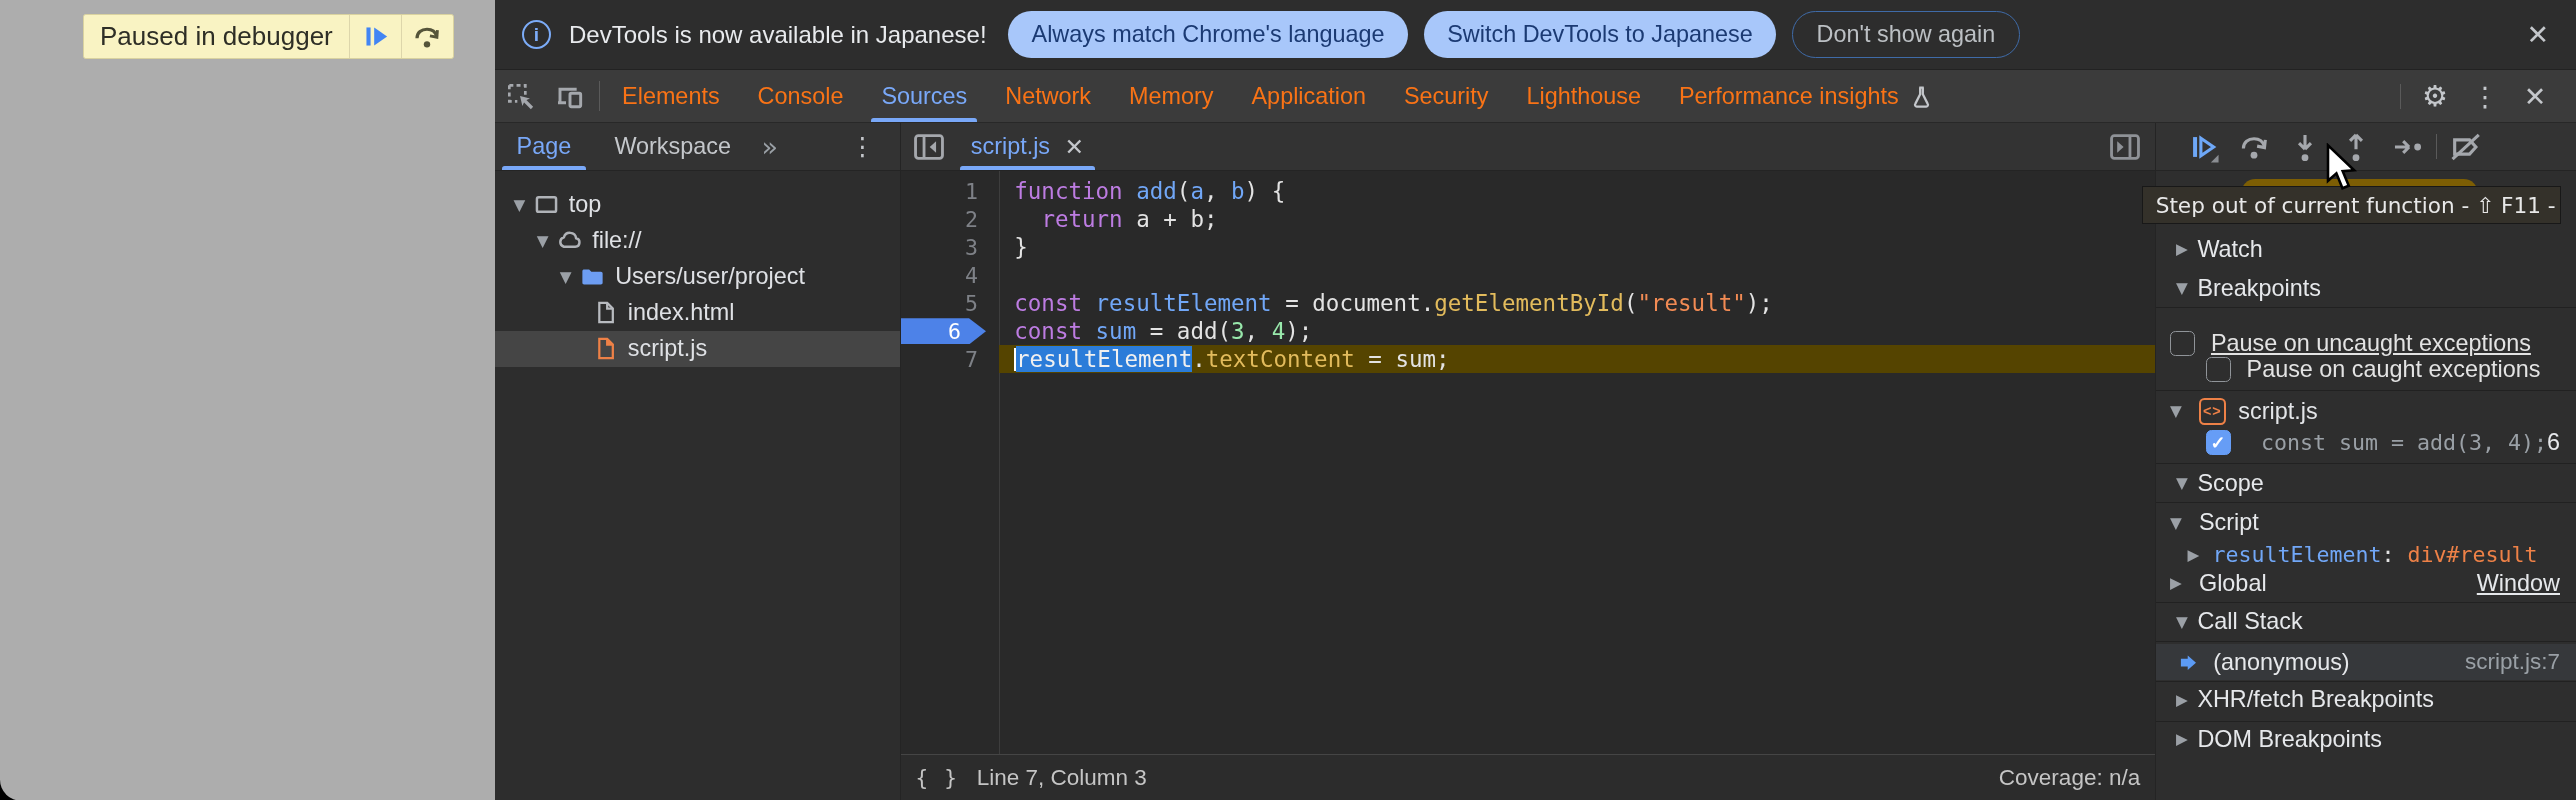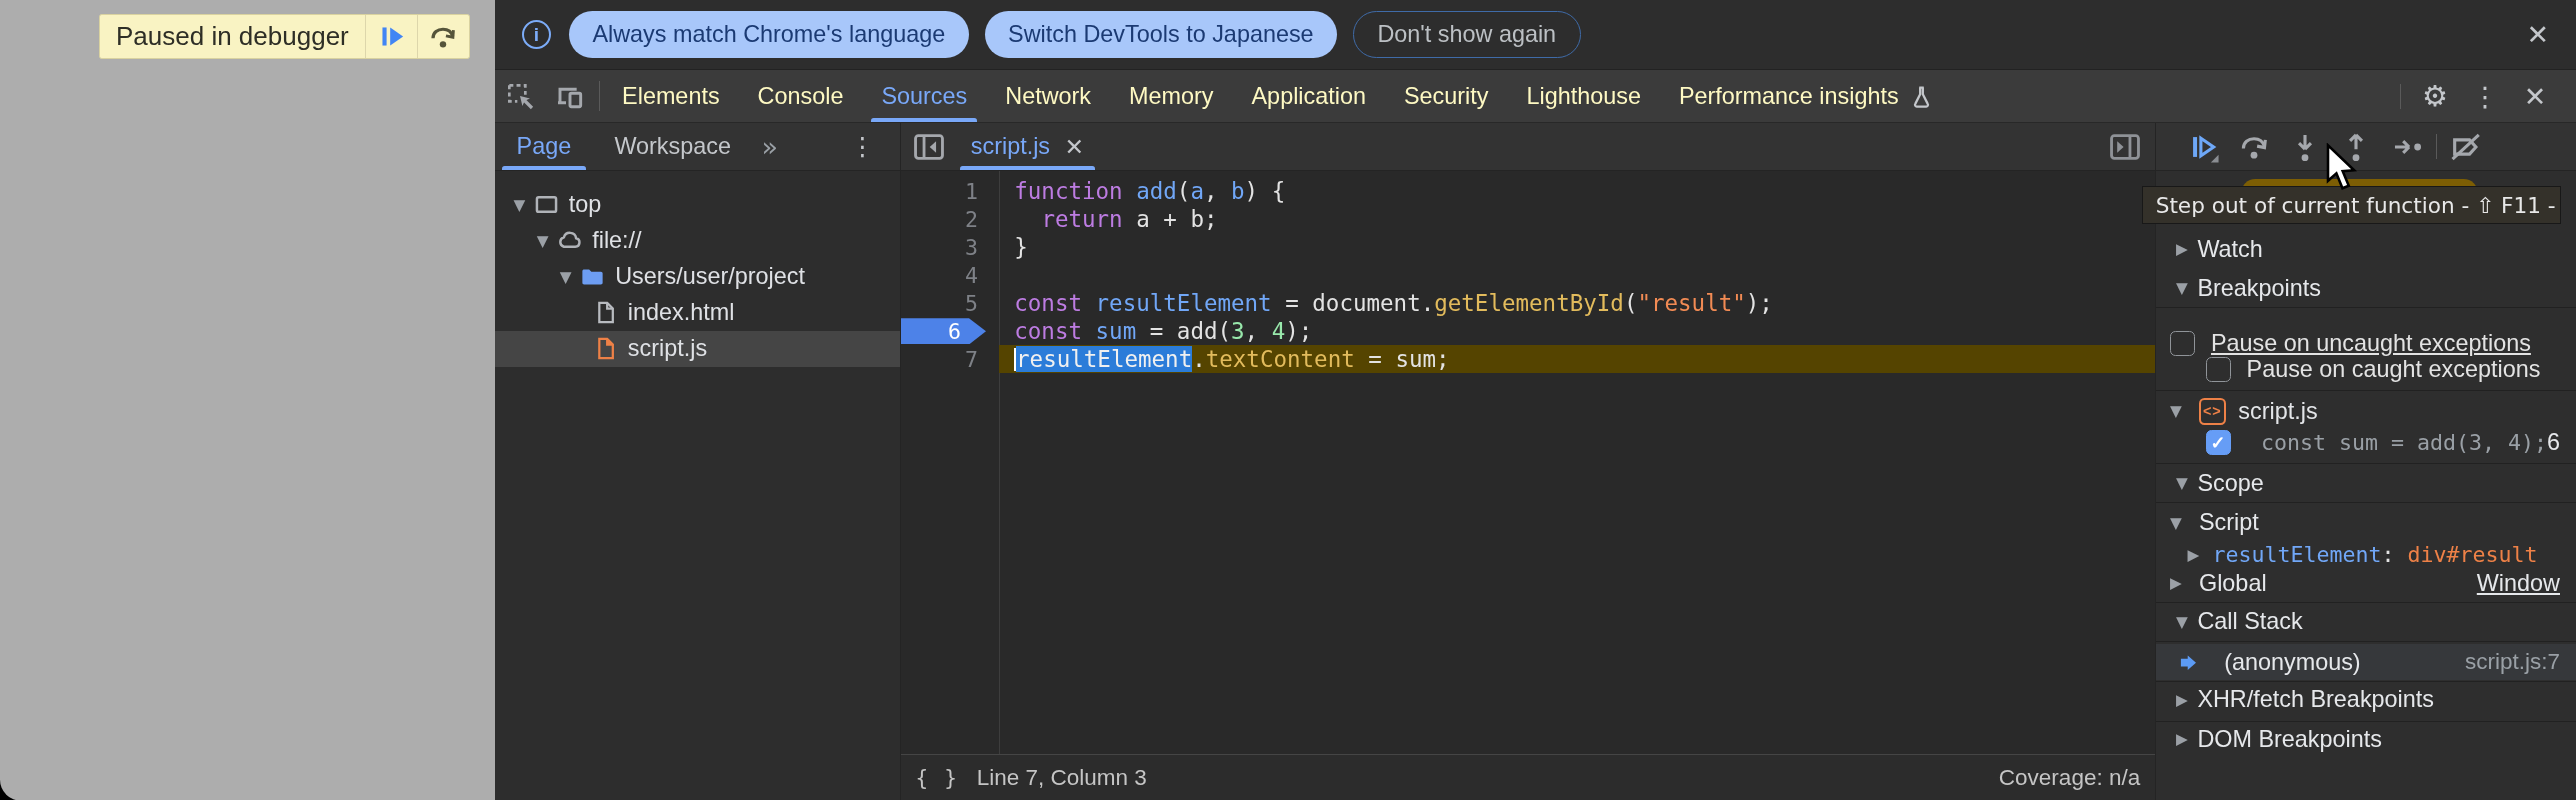--- a/index.html
+++ b/index.html
@@ -3,21 +3,21 @@
 <meta charset="utf-8">
 <style>
   * { box-sizing: border-box; margin: 0; padding: 0; }
   html,body { background:#000; }
   body { font-family:"Liberation Sans", sans-serif; }
   .screen { position:relative; width:2576px; height:801px; overflow:hidden; background:#000; }
 
   
   .page-area { position:absolute; left:0; top:0; width:495px; height:801px;
     background:#adadad; border-bottom-left-radius:21.6px; }
-  .paused-banner { position:absolute; left:99px; top:14.4px; height:45px;
+  .paused-banner { position:absolute; left:83px; top:14.4px; height:45px;
     background:#f9f3c3; border:0.9px solid #d9d2a0; border-radius:2.7px;
     display:flex; align-items:stretch; }
   .paused-banner .pb-label { display:flex; align-items:center; padding:0 16px;
     font-size:26px; color:#2e2e26; }
   .pb-btn { display:flex; align-items:center; justify-content:center; width:52px;
     border-left:0.9px solid #ddd6ab; cursor:pointer; }
 
   
   .devtools { position:absolute; left:495px; top:0; width:2081px; height:801px;
     background:#2d2d2d; display:flex; flex-direction:column; color:#e3e5e8; }
@@ -34,21 +34,21 @@
     margin-right:16px; white-space:nowrap; cursor:pointer; border:none; font-family:inherit; }
   .pill.outline { background:transparent; border:1.8px solid #3f6ba8; color:#bcc0c4; font-weight:400; }
   .infobar-close { margin-left:auto; font-size:27px; color:#c4c7cb; cursor:pointer; padding:0 5.4px; }
 
   
   .tabbar { height:53px; background:#3b3b3b; border-bottom:0.9px solid #282828;
     display:flex; align-items:stretch; flex:0 0 auto; }
   .tabbar .icon-btn { width:50px; display:flex; align-items:center; justify-content:center; cursor:pointer; }
   .tb-sep { width:0.9px; background:#5a5a5a; margin:10.8px 3.6px; }
   .tab { position:relative; display:flex; align-items:center; padding:0 19px;
-    font-size:23.4px; color:#fef9c3; cursor:pointer; white-space:nowrap; }
+    font-size:23.4px; color:#f97316; cursor:pointer; white-space:nowrap; }
   .tab.active { color:#79a8f8; }
   .tab.active .underline { position:absolute; left:9px; right:9px; bottom:0; height:4.5px;
     background:#79a8f8; border-radius:2.7px 2.7px 0 0; }
   .tab .flask { margin-left:9px; display:flex; }
   .tabbar-right { margin-left:auto; display:flex; align-items:center; padding-right:16px; }
   .glyph { font-family:"DejaVu Sans", sans-serif; }
 
   
   .panels { flex:1; display:flex; min-height:0; }
 
@@ -138,21 +138,21 @@
   .bp-item { height:33px; display:flex; align-items:center; padding:0 16px 0 50px; font-size:22.5px;
     color:#9aa0a6; cursor:pointer; }
   .bp-item .bp-code { font-family:"DejaVu Sans Mono", monospace; font-size:21.6px; margin-left:14.4px;
     white-space:pre; overflow:hidden; }
   .bp-item .bp-line { margin-left:auto; color:#e6e8eb; font-size:23.4px; }
   .scope-row { height:32px; display:flex; align-items:center; font-size:23.4px; color:#e6e8eb; cursor:pointer; }
   .mono { font-family:"DejaVu Sans Mono", monospace; font-size:21.6px; }
   .v-name { color:#71a7f7; } .v-node { color:#ee8147; } .v-num { color:#9980ff; }
   .right-val { margin-left:auto; padding-right:16px; color:#e6e8eb;text-decoration:underline; }
   .cs-frame { height:36px; display:flex; align-items:center; background:#36383b; padding:0 16px 0 21.6px;
-    font-size:23.4px; color:#e6e8eb; cursor:pointer;gap:11px; }
+    font-size:23.4px; color:#e6e8eb; cursor:pointer; }
   .cs-loc { margin-left:auto; color:#9aa0a6; font-size:22.5px; }
   .pad-b { padding-bottom:9px;justify-content:center; }
 </style>
 </head>
 <body>
 
 <div class="screen">
 
   <div class="page-area">
     <div class="paused-banner">
@@ -170,20 +170,21 @@
           <circle cx="12" cy="17.5" r="2.4" fill="#55543a" stroke="none"></circle>
         </svg>
       </div>
     </div>
   </div>
 
   <div class="devtools">
 
     <div class="infobar">
       <span class="info-icon">i</span>
+      <span class="infobar-msg">DevTools is now available in Japanese!</span>
       <button class="pill">Always match Chrome's language</button>
       <button class="pill">Switch DevTools to Japanese</button>
       <button class="pill outline">Don't show again</button>
       <span class="infobar-close glyph">✕</span>
     </div>
 
     <div class="tabbar">
       <span class="icon-btn">
         <svg width="32" height="32" viewBox="0 0 24 24">
           <path d="M4 4 H16 V11" fill="none" stroke="#a5a8ad" stroke-width="2" stroke-dasharray="3 2.4"></path>

